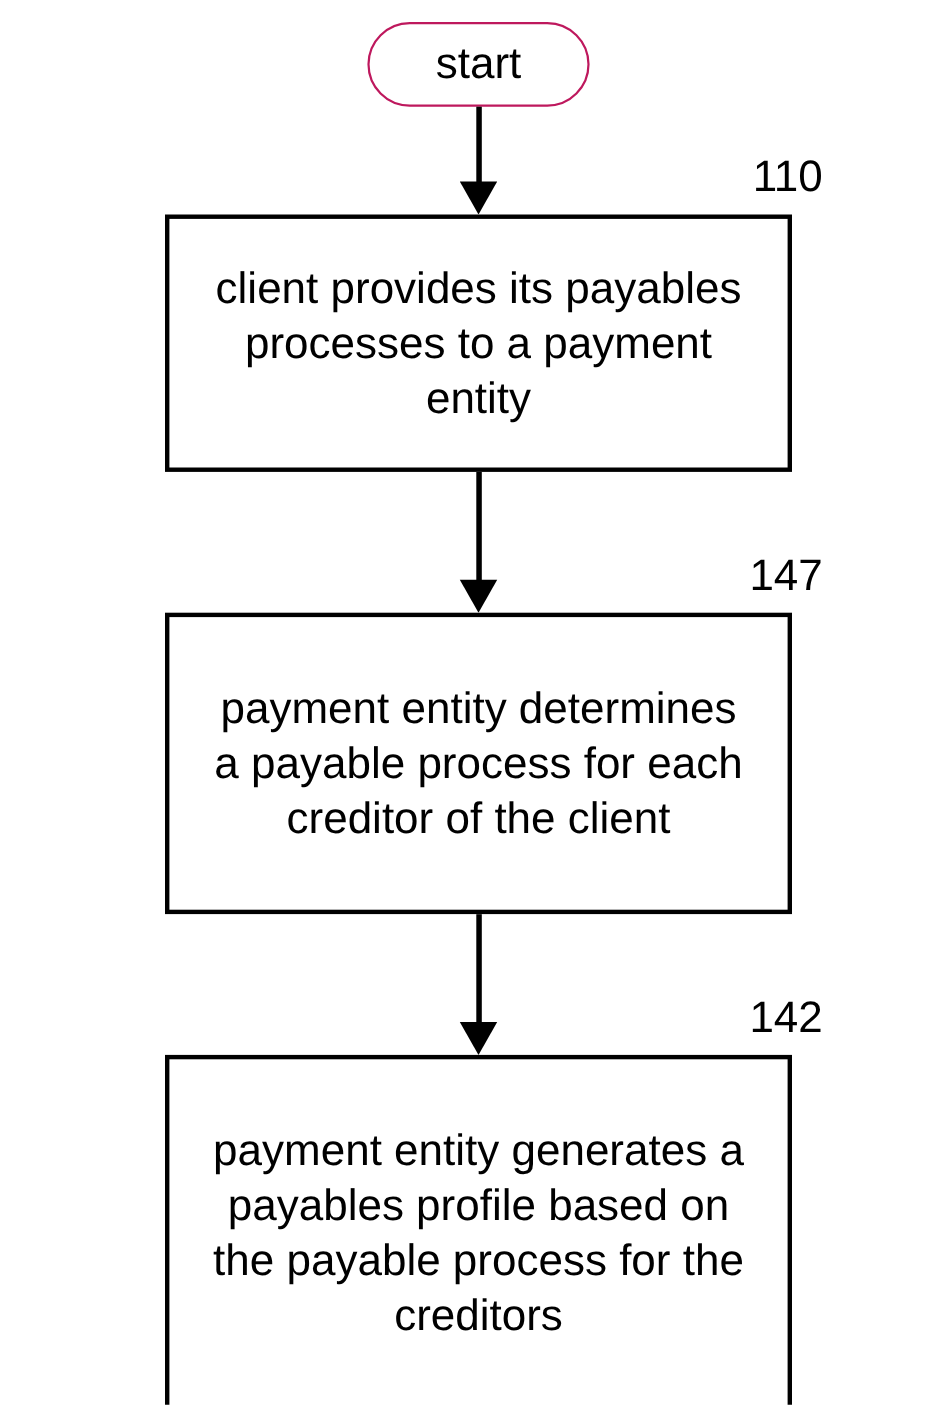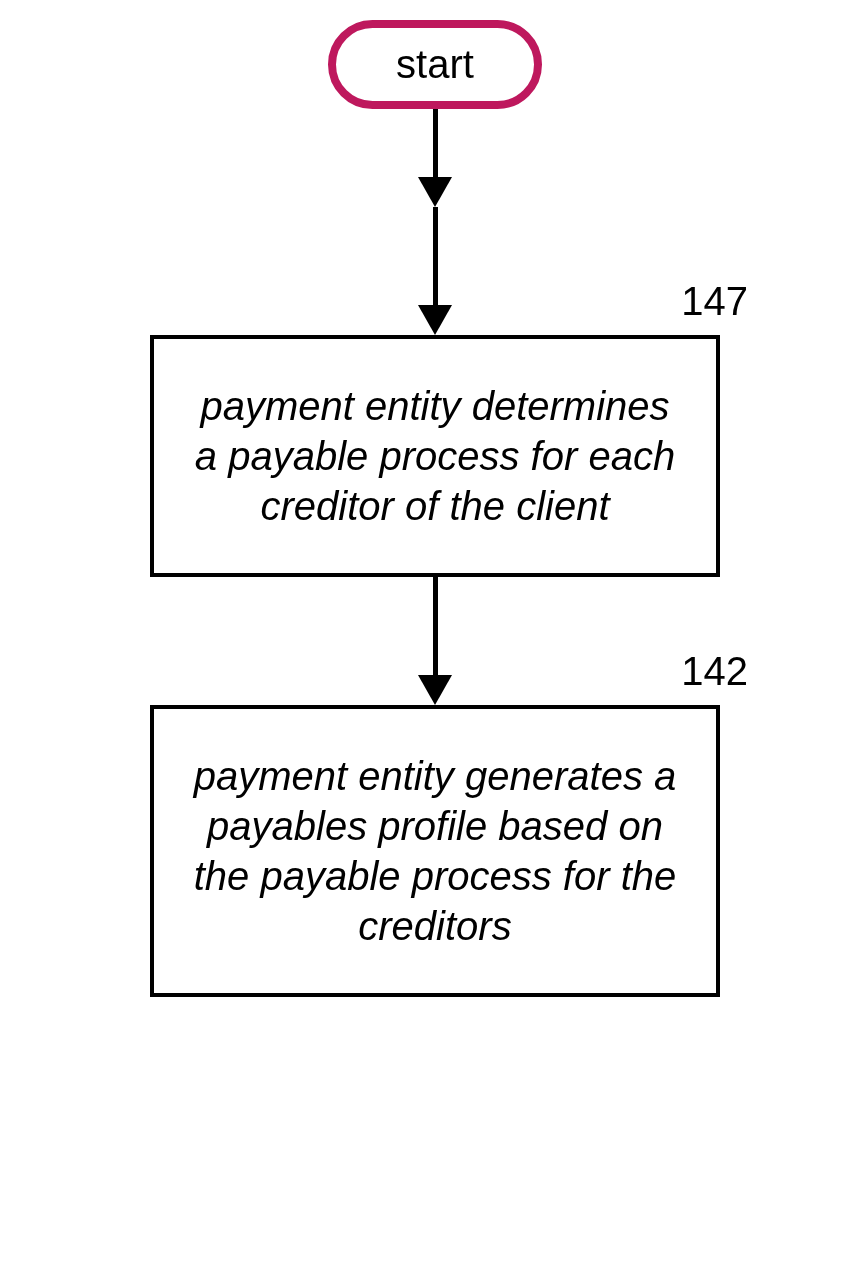--- a/index.html
+++ b/index.html
@@ -13,40 +13,40 @@
     .flowchart {
       position: absolute;
       left: 125px;
       top: 20px;
       width: 620px;
       display: flex;
       flex-direction: column;
       align-items: center;
     }
     .start-node {
-      border: 8px solid #be185d;
+      border: 2px solid #be185d;
       border-radius: 50px;
       padding: 14px 60px;
       font-size: 40px;
       background: #fff;
       text-align: left;
     }
     .process-node {
       border: 4px solid #000;
       width: 570px;
       background: #fff;
       text-align: center;
       font-size: 40px;
       line-height: 1.25;
       display: flex;
       align-items: center;
       justify-content: center;
     }
     .process-node.two-line { padding: 38px 30px; }
-    .process-node.three-line { padding: 42px 30px; font-style: italic; }
+    .process-node.three-line { padding: 58px 30px; }
     .arrow {
       display: flex;
       flex-direction: column;
       align-items: center;
     }
     .arrow-line {
       width: 5px;
       background: #000;
     }
     .arrow-head {
@@ -75,20 +75,26 @@
 
   <div class="start-node">
     <span>start</span>
   </div>
 
   <div class="arrow">
     <div class="arrow-line" style="height:70px"></div>
     <div class="arrow-head"></div>
   </div>
 
+  <div class="node-wrap">
+    <div class="ref-label">110</div>
+    <div class="process-node two-line">
+      <span>client provides its payables processes to a payment entity</span>
+    </div>
+  </div>
 
   <div class="arrow">
     <div class="arrow-line" style="height:100px"></div>
     <div class="arrow-head"></div>
   </div>
 
   <div class="node-wrap">
     <div class="ref-label">147</div>
     <div class="process-node three-line">
       <span>payment entity determines a payable process for each creditor of the client</span>

